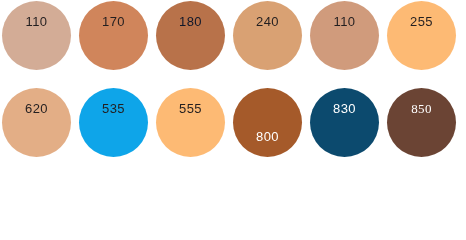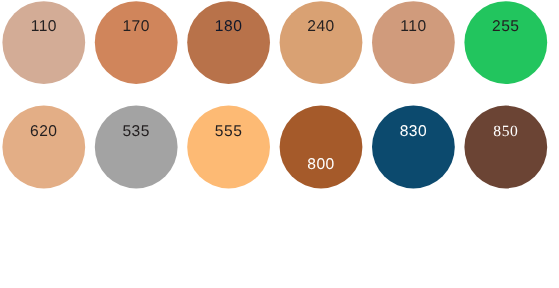--- a/index.html
+++ b/index.html
@@ -70,29 +70,29 @@
       </div>
       <div class="swatch" style="background: rgb(184, 114, 74);">
         <span class="swatch-label label-dark" style="color: #0f172a;">180</span>
       </div>
       <div class="swatch" style="background: rgb(217, 161, 115);">
         <span class="swatch-label label-dark" style="color: rgb(35, 31, 32);">240</span>
       </div>
       <div class="swatch" style="background: rgb(208, 155, 124);">
         <span class="swatch-label label-dark" style="color: rgb(35, 31, 32);">110</span>
       </div>
-      <div class="swatch" style="background: #22c55e;">
+      <div class="swatch" style="background: #fdba74;">
         <span class="swatch-label label-dark" style="color: rgb(35, 31, 32);">255</span>
       </div>
     </div>
   <div class="swatch-row row-1">
       <div class="swatch offset-first" style="background: rgb(227, 174, 134);">
         <span class="swatch-label label-dark" style="color: rgb(35, 31, 32);">620</span>
       </div>
-      <div class="swatch" style="background: #a3a3a3;">
+      <div class="swatch" style="background: #0ea5e9;">
         <span class="swatch-label label-dark" style="color: rgb(35, 31, 32);">535</span>
       </div>
       <div class="swatch" style="background: #fdba74;">
         <span class="swatch-label label-dark" style="color: rgb(35, 31, 32);">555</span>
       </div>
       <div class="swatch" style="background: rgb(165, 90, 42);">
         <span class="swatch-label label-light" style="color: rgb(255, 255, 255); margin-top: 28px;">800</span>
       </div>
       <div class="swatch" style="background: #0c4a6e;">
         <span class="swatch-label label-light" style="color: rgb(255, 255, 255);">830</span>

